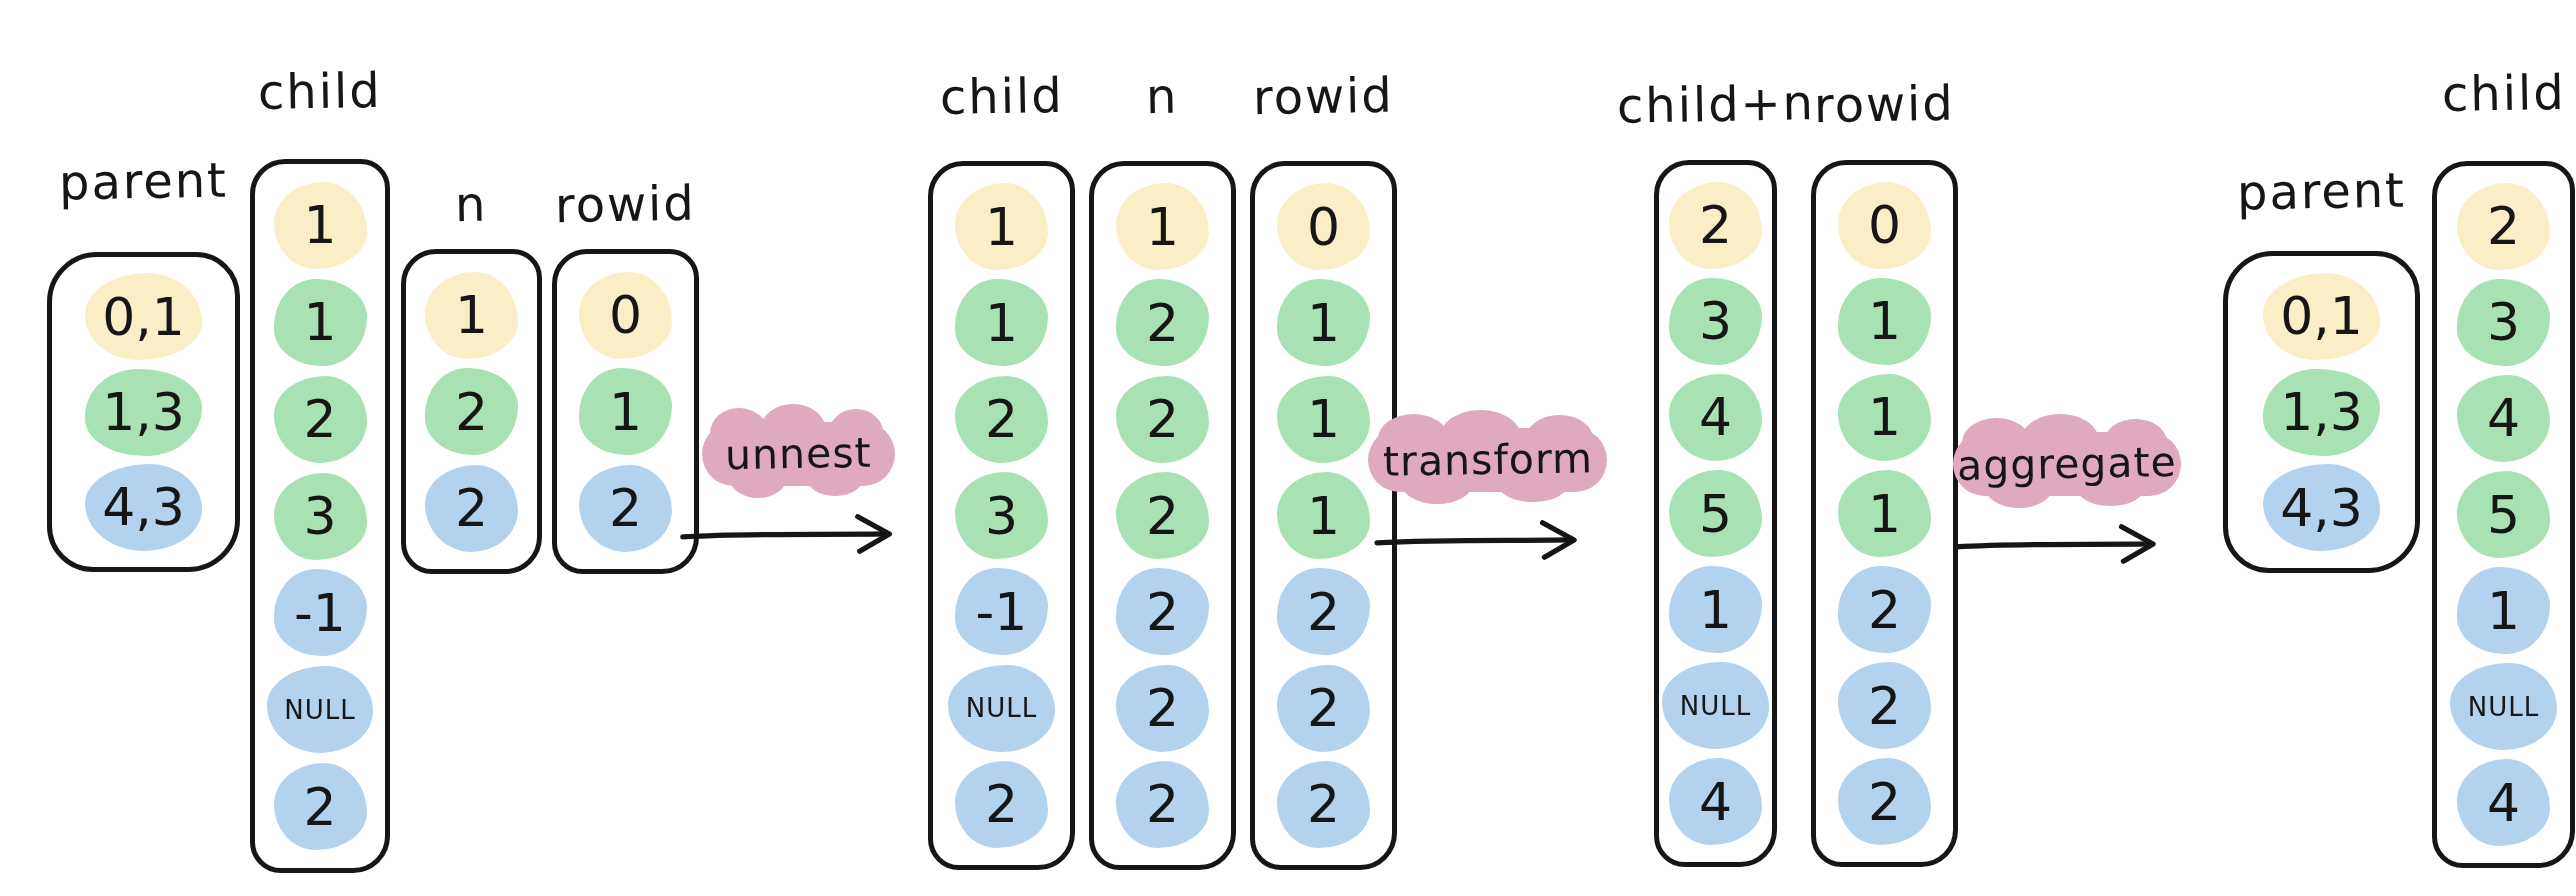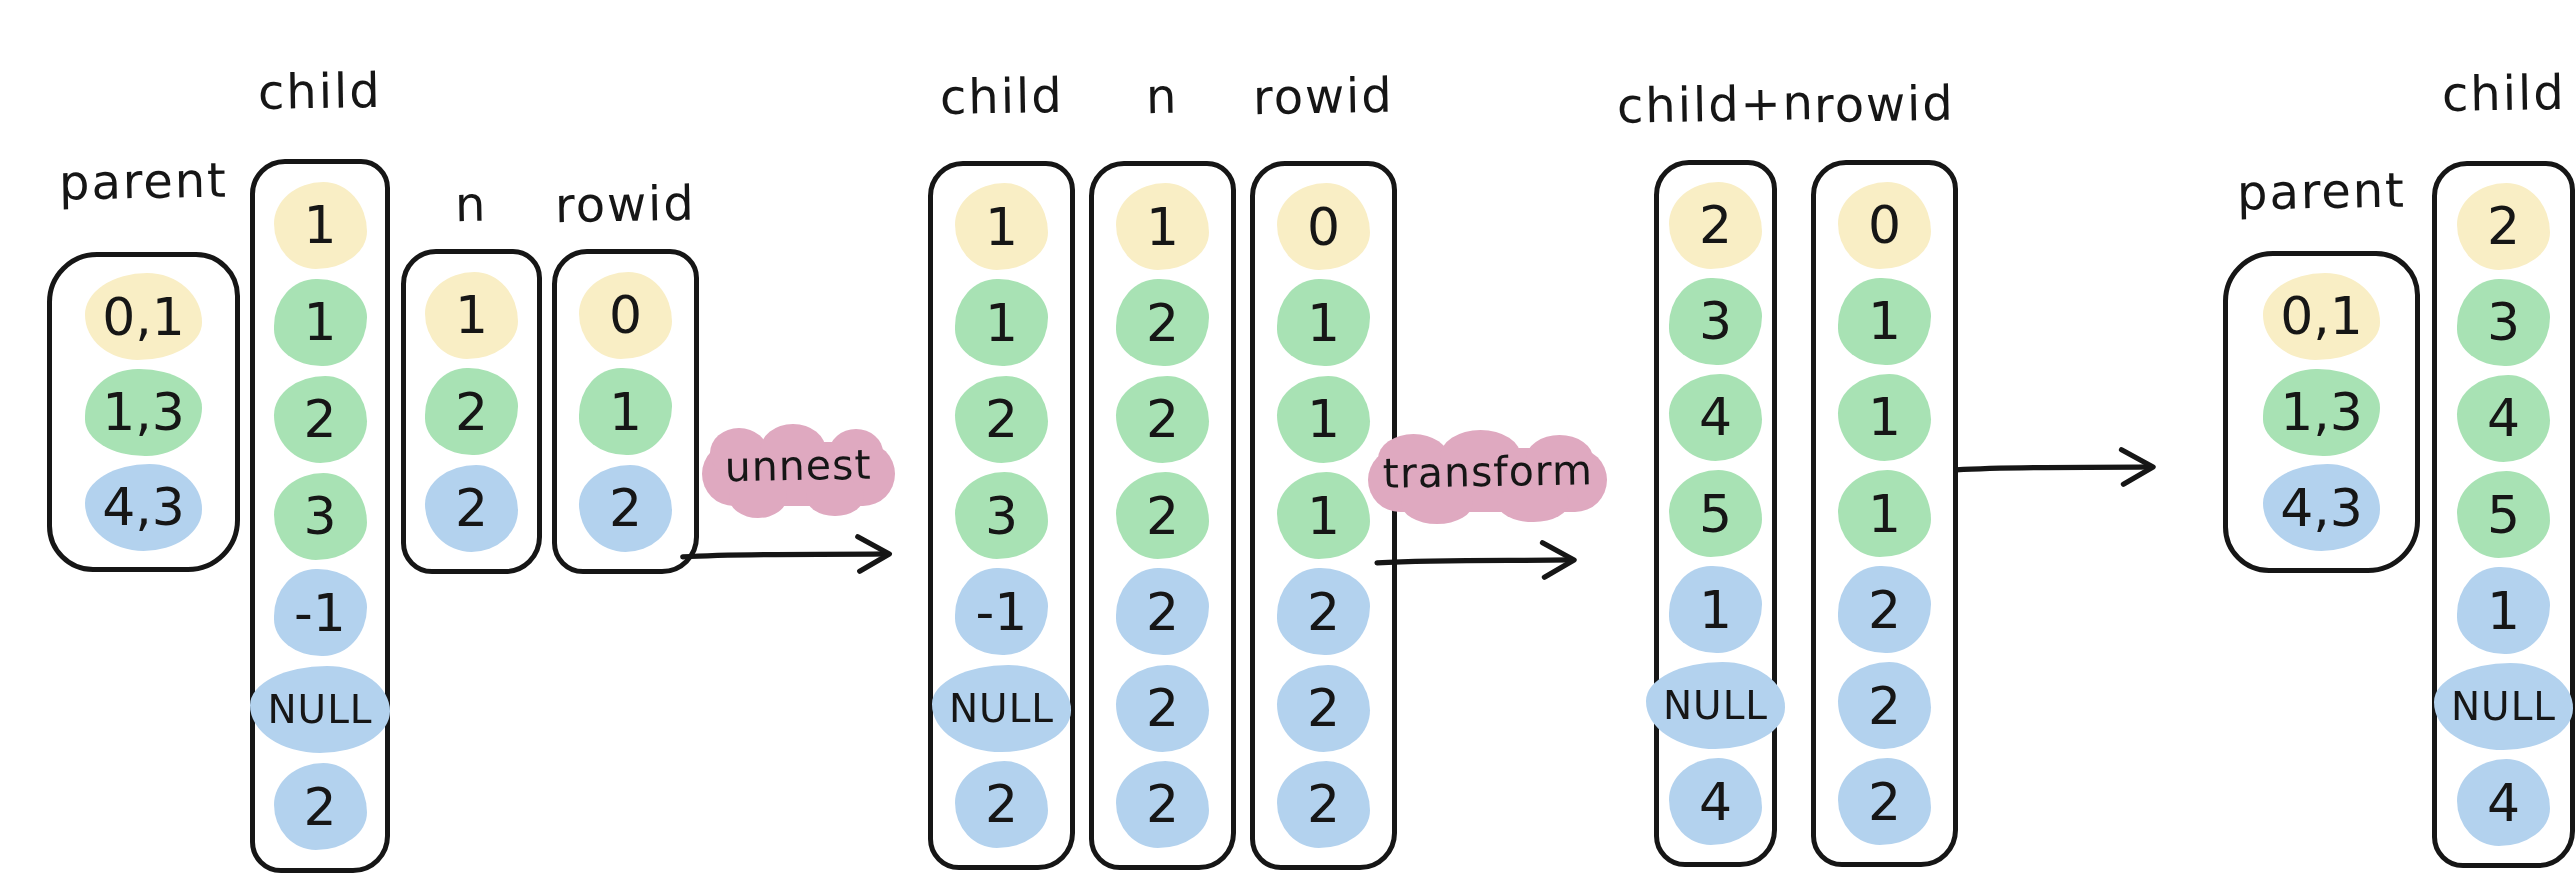--- a/index.html
+++ b/index.html
@@ -19,33 +19,33 @@
     border-radius:35px 29px 37px 31px;
     display:flex;flex-direction:column;justify-content:space-evenly;align-items:center;
     padding:7.7px 0;background:#fff;
   }
   .box.round{border-radius:50px 44px 52px 46px;}
   .blob{
     display:flex;align-items:center;justify-content:center;
     min-width:93px;height:87px;padding:0 17.4px;box-sizing:border-box;
     font-size:52px;white-space:nowrap;
   }
-  .blob.nul{font-size:39px;letter-spacing:1px;}
+  .blob.nul{font-size:26px;letter-spacing:1px;}
   .y{background:var(--cell_yellow,#f9eec5);}
   .g{background:var(--cell_green,#a8e2b4);}
   .b{background:var(--cell_blue,#b3d2ee);}
   .box .blob:nth-child(3n+1){border-radius:53% 47% 55% 45% / 48% 57% 43% 52%;}
   .box .blob:nth-child(3n+2){border-radius:46% 54% 48% 52% / 55% 45% 57% 43%;}
   .box .blob:nth-child(3n){border-radius:55% 45% 50% 50% / 45% 52% 48% 55%;}
   
   .op{position:absolute;display:flex;flex-direction:column;align-items:center;}
   .cloud{
-    position:relative;height:64px;margin-top:33px;width:100%;
+    position:relative;height:64px;margin-top:13px;width:100%;
     background:var(--operation_pink,#dfa9c0);border-radius:44px;
-    display:flex;justify-content:center;
+    display:flex;align-items:center;justify-content:center;
   }
   .bump{position:absolute;background:var(--operation_pink,#dfa9c0);border-radius:50%;}
   .b1{width:30%;height:78%;left:4%;top:-22%;}
   .b2{width:34%;height:84%;left:30%;top:-28%;}
   .b3{width:28%;height:74%;right:6%;top:-20%;}
   .b4{width:30%;height:66%;left:14%;bottom:-18%;}
   .b5{width:30%;height:62%;right:16%;bottom:-16%;}
   .cloud-text{position:relative;z-index:2;font-size:41px;letter-spacing:1px;transform:rotate(-1deg);}
   .arrow{margin-top:25px;}
   .arrow path{stroke:var(--ink,#161616);}
@@ -182,20 +182,28 @@
     <span class="blob g">1</span>
     <span class="blob g">1</span>
     <span class="blob g">1</span>
     <span class="blob b">2</span>
     <span class="blob b">2</span>
     <span class="blob b">2</span>
   </div>
 </div>
 
 <div class="op" style="left:1953px;top:419px;width:228px">
+  <div class="cloud">
+    <i class="bump b1"></i>
+    <i class="bump b2"></i>
+    <i class="bump b3"></i>
+    <i class="bump b4"></i>
+    <i class="bump b5"></i>
+    <span class="cloud-text">aggregate</span>
+  </div>
   <svg class="arrow" width="232" height="44" viewBox="0 0 240 46">
     <path d="M4 27 C 70 23, 145 25, 206 24" fill="none" stroke-width="5.5" stroke-linecap="round"></path>
     <path d="M177 6 L 210 24 L 179 42" fill="none" stroke-width="5.5" stroke-linecap="round" stroke-linejoin="round"></path>
   </svg>
 </div>
 
 <div class="table" style="left:2200px;top:164px;width:197px;--gap:33px">
   <div class="tlabel">parent</div>
   <div class="box round" style="height:322px">
     <span class="blob y">0,1</span>

